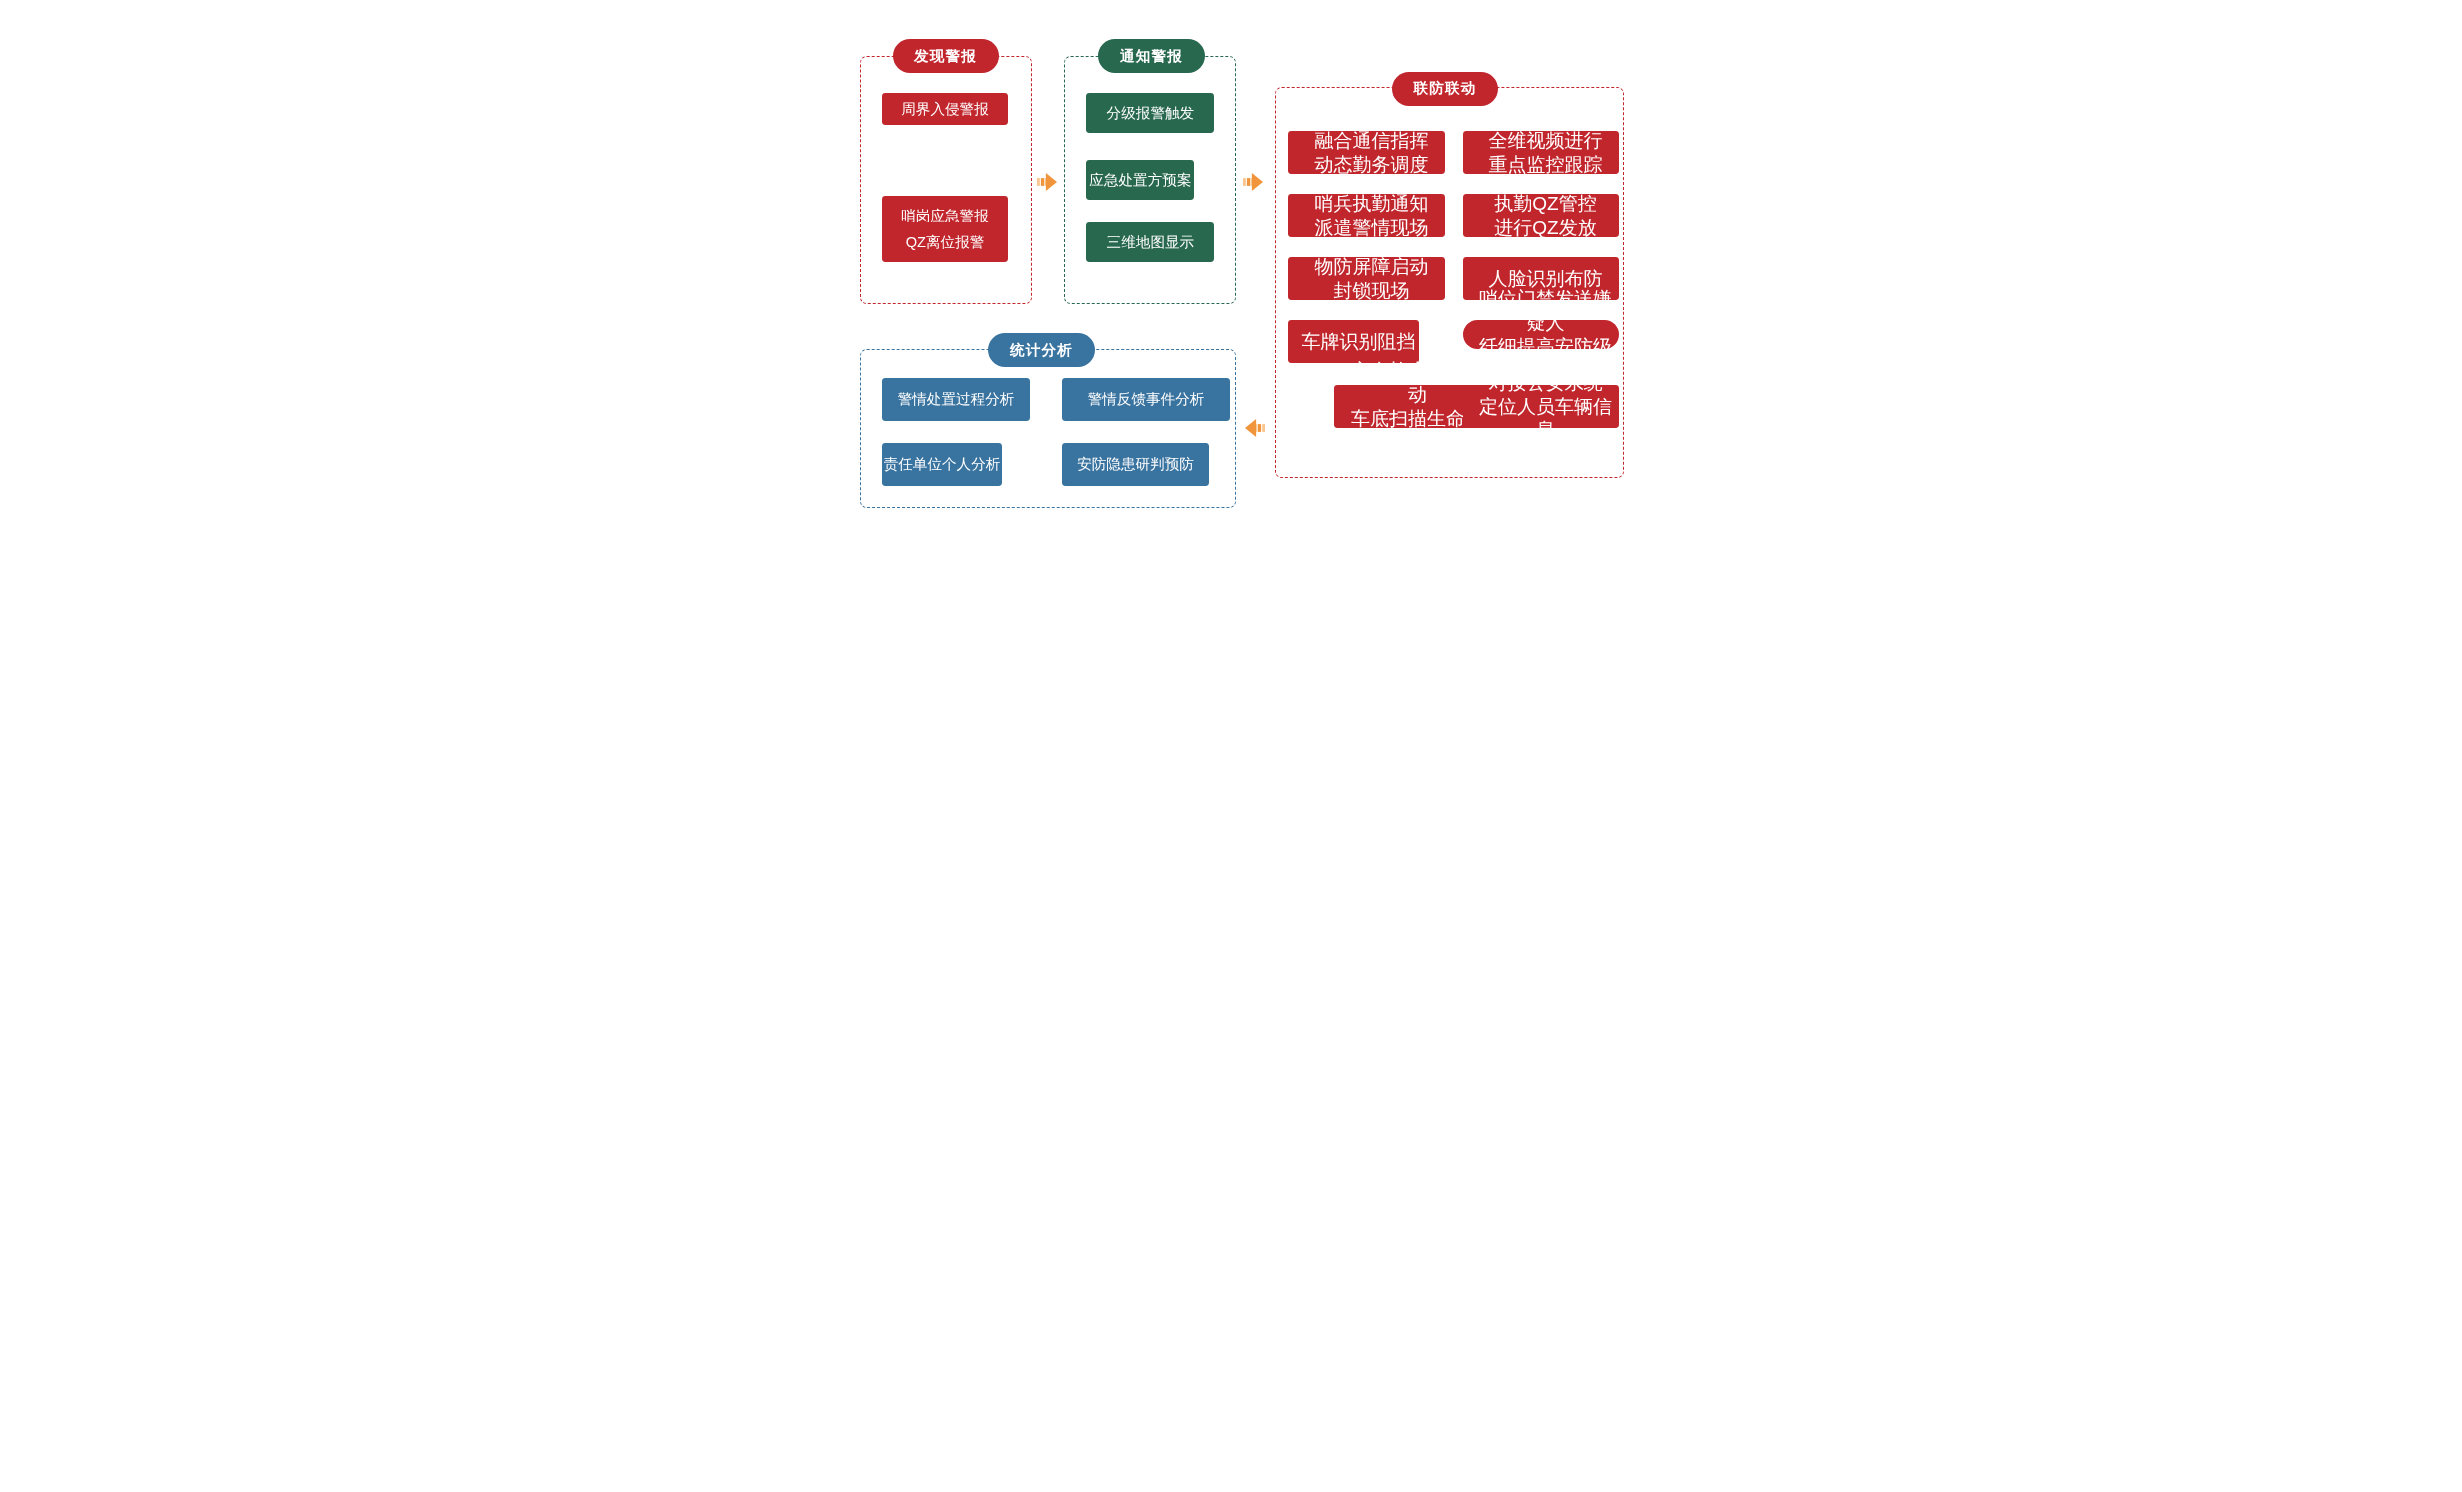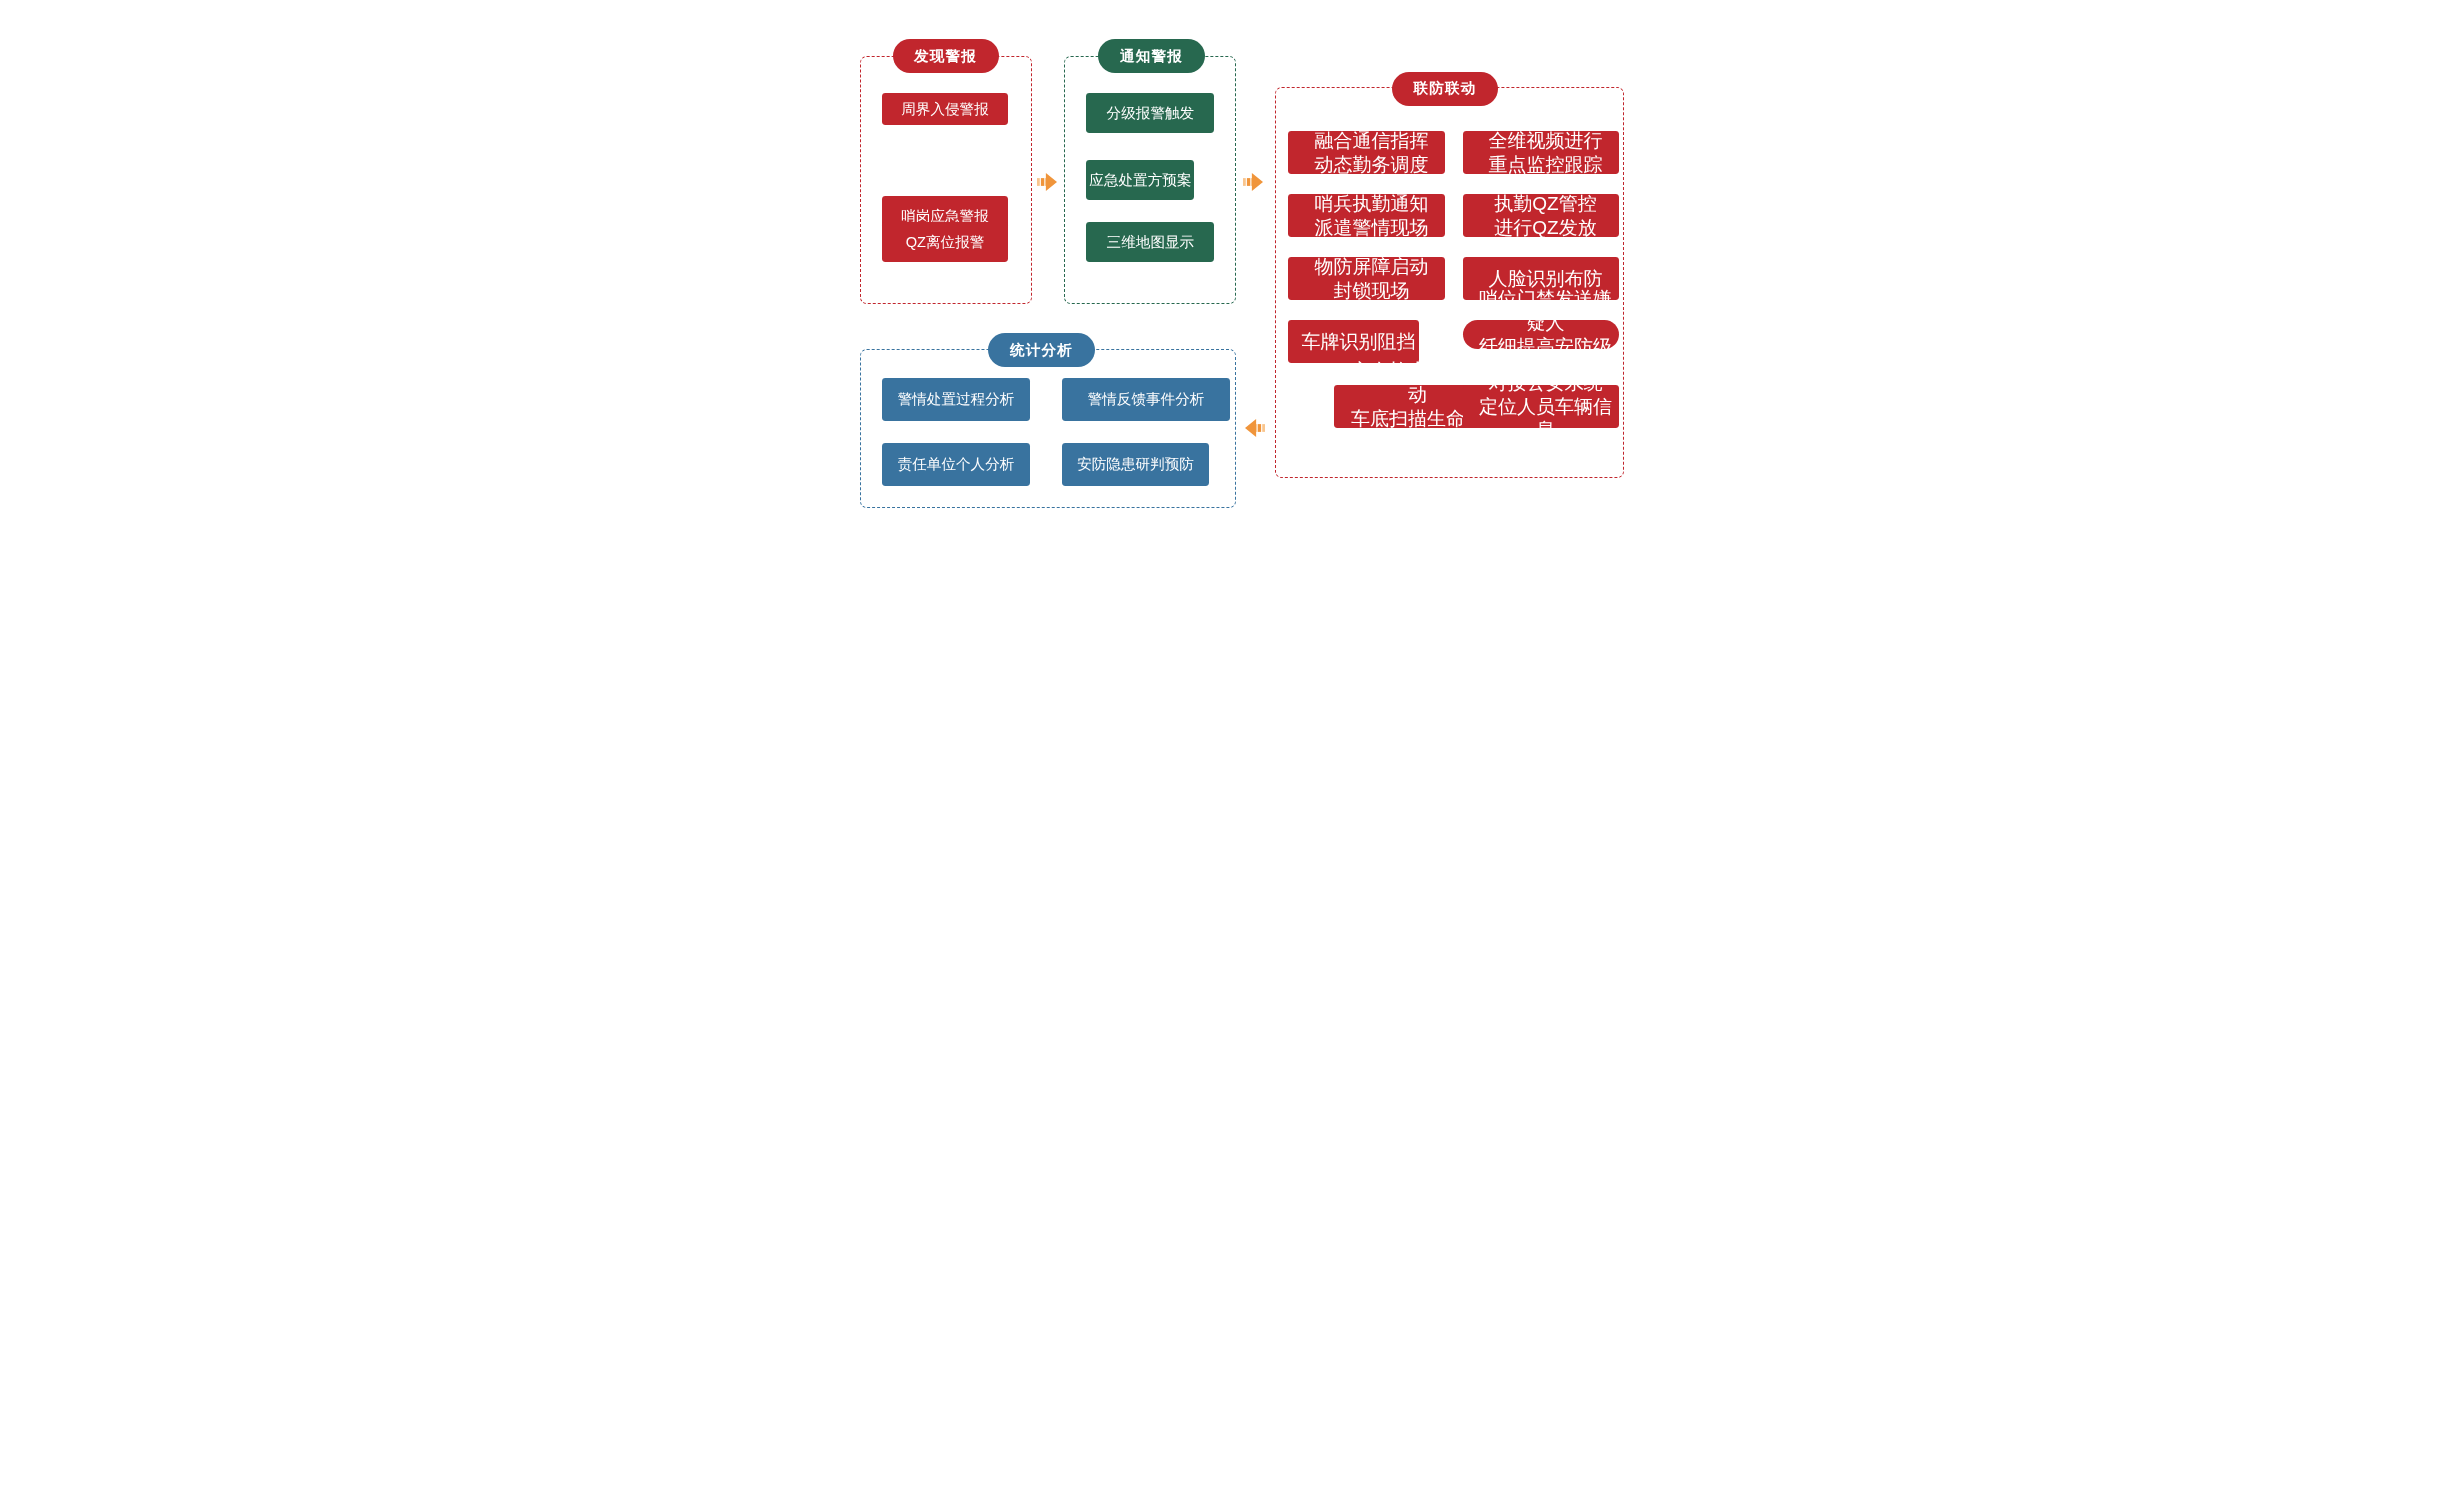--- a/index.html
+++ b/index.html
@@ -104,19 +104,19 @@
     <rect x="20" y="9" width="2" height="14" style="fill:var(--orange_light,#F9C58D)"></rect>
     <rect x="23" y="9" width="6" height="14" style="fill:var(--orange,#F0953B)"></rect>
     <rect x="31" y="9" width="5" height="14" style="fill:var(--orange_light,#F9C58D)"></rect>
   </svg>
 
   <div class="group blue-border" style="left:70px;top:349px;width:374px;height:157px;">
     <div class="pill blue-bg" style="left:127px;top:-17px;width:107px;height:34px;">
       <span>统计分析</span>
     </div>
     <div class="node blue-bg" style="left:21px;top:28px;width:148px;height:43px;">警情处置过程分析</div>
-    <div class="node blue-bg" style="left:21px;top:93px;width:148px;height:43px;">责任单位个人分析</div>
+    <div class="node blue-bg" style="left:21px;top:93px;width:120px;height:43px;">责任单位个人分析</div>
     <div class="node blue-bg" style="left:201px;top:28px;width:168px;height:43px;">警情反馈事件分析</div>
     <div class="node blue-bg" style="left:201px;top:93px;width:147px;height:43px;">安防隐患研判预防</div>
   </div>
 
 </div>
 
 
 </body></html>

